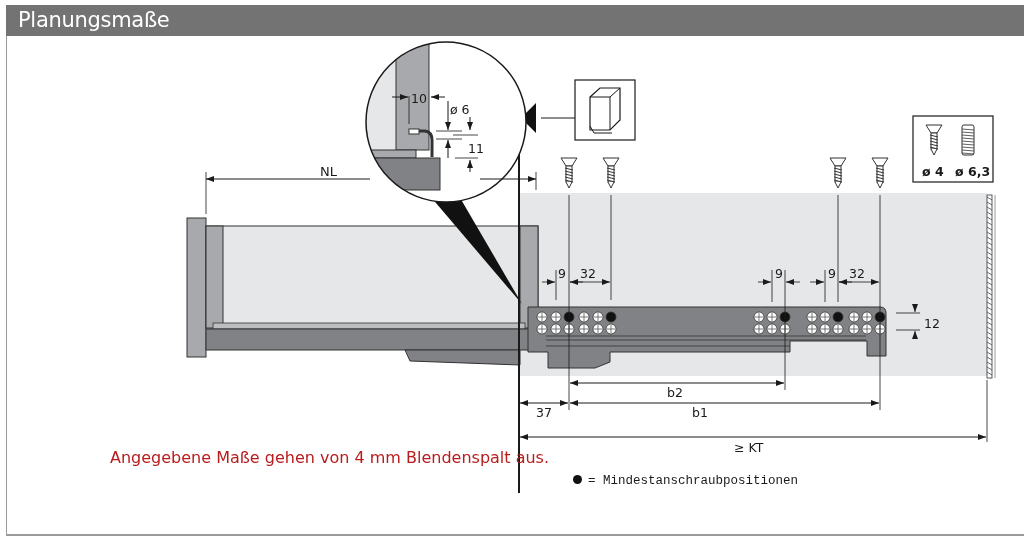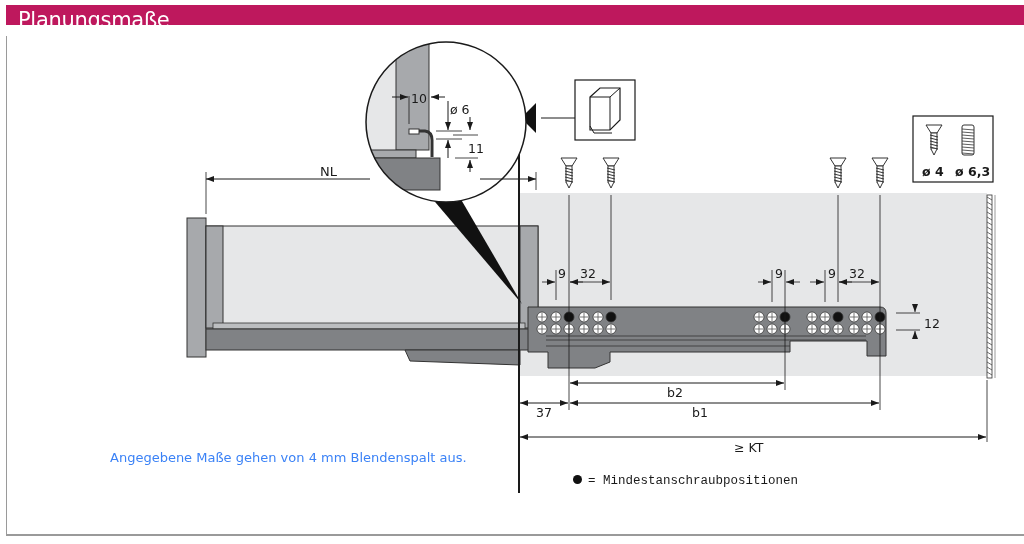--- a/index.html
+++ b/index.html
@@ -1,21 +1,21 @@
 <!DOCTYPE html>
 <html><head>
 <meta charset="utf-8">
 <style>
   html, body { margin:0; padding:0; background:#ffffff; }
   body { width:1024px; height:544px; position:relative; overflow:hidden; font-family:"DejaVu Sans", sans-serif; }
-  .header { position:absolute; left:6px; top:5px; width:1018px; height:20px; background:#be185d; }
+  .header { position:absolute; left:6px; top:5px; width:1018px; height:31px; background:#737373; }
   .header-title { position:absolute; left:12px; top:2px; color:#ffffff; font-size:21px; line-height:26px; font-family:"DejaVu Sans", sans-serif; letter-spacing:-0.3px; }
   .frame { position:absolute; left:6px; top:36px; width:1018px; height:500px; border-left:1px solid #9a9a9a; border-bottom:2px solid #9a9a9a; box-sizing:border-box; }
   svg { position:absolute; left:0; top:0; }
-  .note { position:absolute; left:110px; top:451px; font-size:13px; line-height:13px; color:#3b82f6; font-family:"DejaVu Sans", sans-serif; }
+  .note { position:absolute; left:110px; top:451px; font-size:16px; line-height:13px; color:#b91c1c; font-family:"DejaVu Sans", sans-serif; }
   .note div { white-space:nowrap; }
   .legend { position:absolute; left:573px; top:474px; font-size:12.5px; color:#1a1a1a; font-family:Liberation Mono, monospace; white-space:nowrap; }
   .legend .dot { display:inline-block; width:9px; height:9px; border-radius:50%; background:#111; margin-right:6px; vertical-align:0px; }
   .lbl { font-family:"DejaVu Sans", sans-serif; fill:#1a1a1a; }
 </style>
 </head>
 <body>
 
 <div class="header">
   <span class="header-title">Planungsmaße</span>

